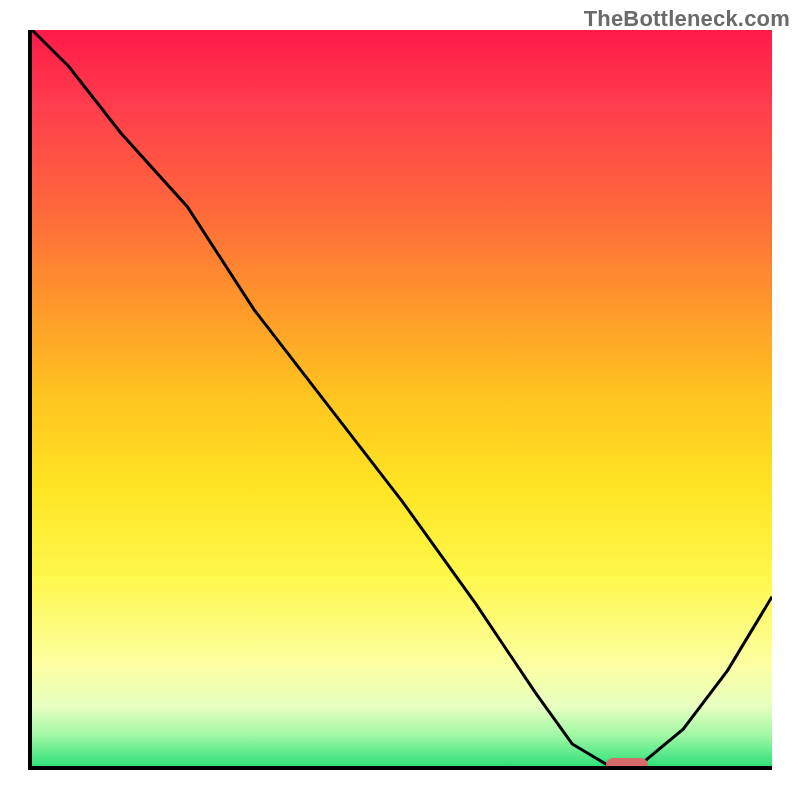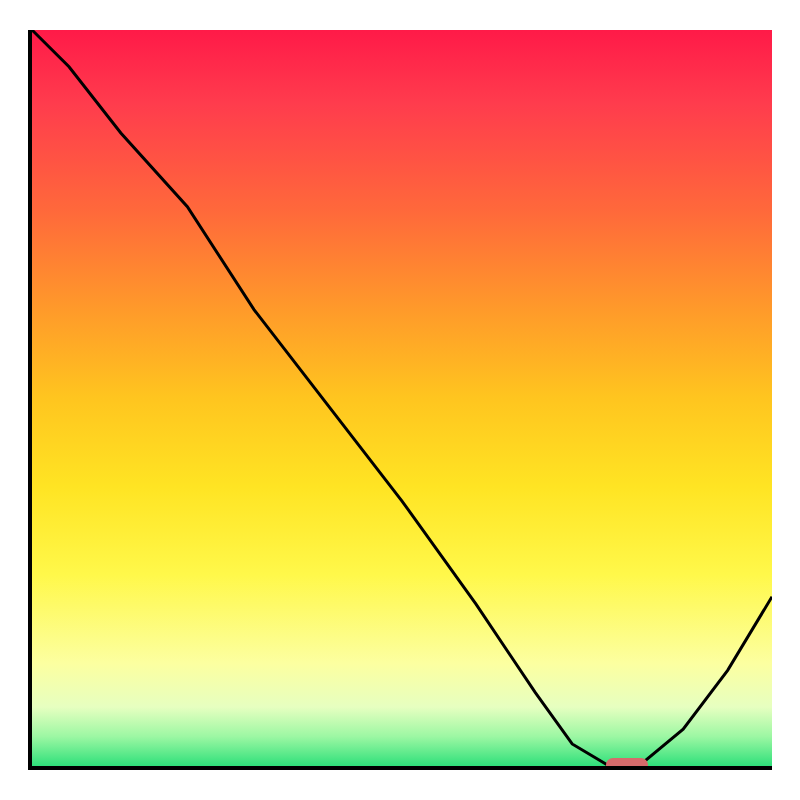--- a/index.html
+++ b/index.html
@@ -71,20 +71,21 @@
     height: 14px;
     border-radius: 7px;
     background: #d66b6b;
   }
 </style>
 </head>
 <body>
 
 <div class="wrap">
 
+  <div class="watermark">TheBottleneck.com</div>
 
   <div class="plot">
 
     <div class="gradient"></div>
 
     <svg class="curve" viewBox="0 0 744 740" preserveAspectRatio="none">
       <path id="curvePath" fill="none" stroke="#000" stroke-width="3" d="M0.0 0.0 L37.2 37.0 L89.3 103.6 L156.2 177.6 L223.2 281.2 L297.6 377.4 L372.0 473.6 L446.4 577.2 L505.9 666.0 L543.1 717.8 L580.3 740.0 L610.1 740.0 L654.7 703.0 L699.4 643.8 L744.0 569.8"></path>
     </svg>
 
     <div class="marker" id="optimalMarker" style="left: 574.2px; top: 728px;"></div>

